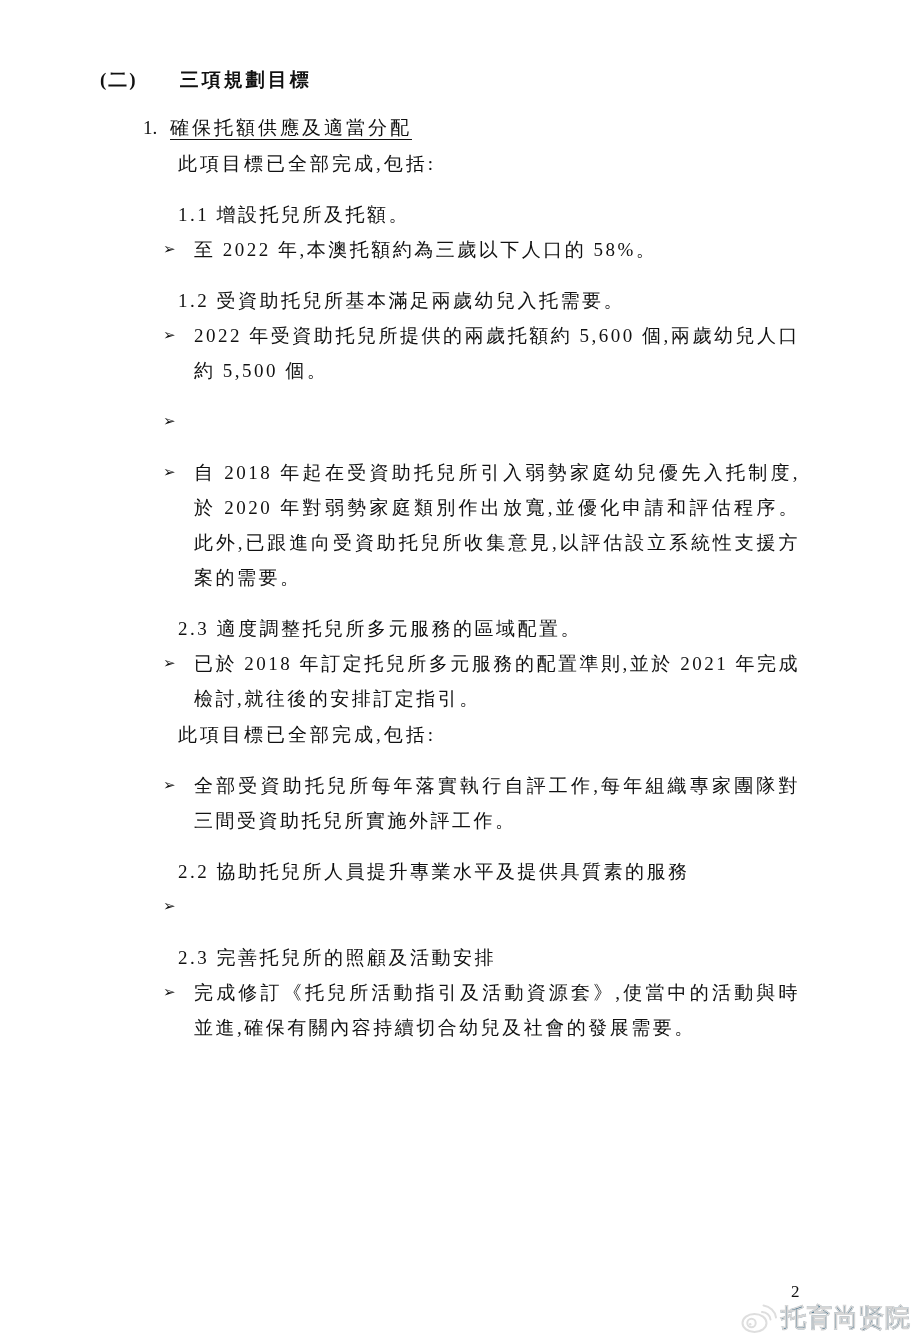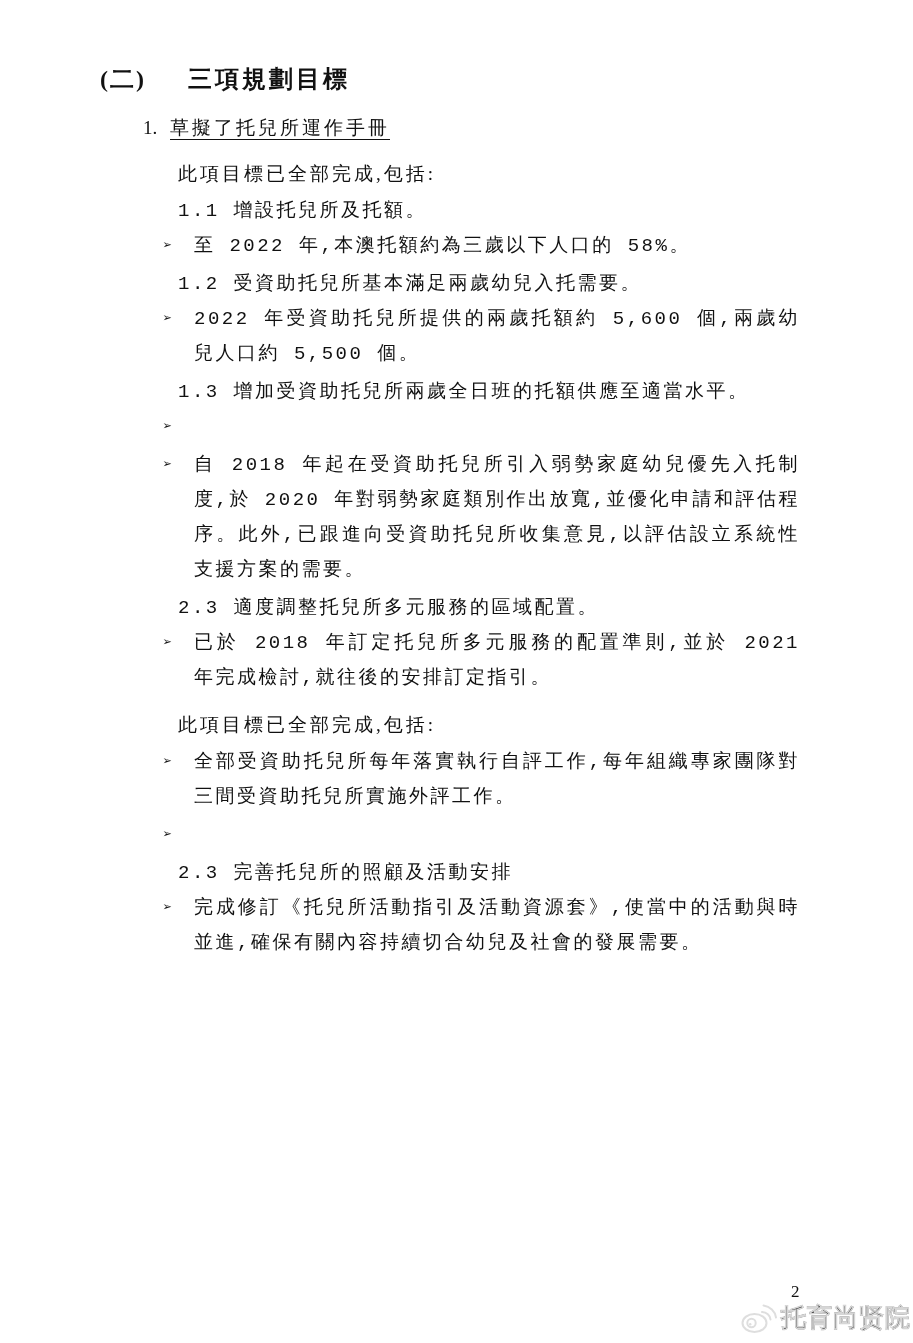--- a/index.html
+++ b/index.html
@@ -16,35 +16,35 @@
     background: #ffffff;
   }
   .content {
     padding-top: 62px;
     font-size: 19px;
     line-height: 35px;
   }
   .doc-header {
     margin-left: 100px;
     font-weight: bold;
-    font-size: 24px;
+    font-size: 19px;
     letter-spacing: 2px;
   }
   .hdr-title { margin-left: 42px; letter-spacing: 3px; }
 
   .sec-title-row { margin-top: 13px; margin-left: 143px; }
   .sec-num { display: inline-block; min-width: 27px; letter-spacing: 0; }
   .sec-title {
     text-decoration: underline;
     text-underline-offset: 5px;
     letter-spacing: 3px;
   }
-  .intro { margin: 11px 0 0 178px; letter-spacing: 3px; }
+  .intro { margin: 1px 0 0 178px; letter-spacing: 3px; }
 
-  .item { margin-top: 3px; font-family: Liberation Mono, monospace; }
+  .item { margin-top: 16px; }
   .item-heading { margin-left: 178px; letter-spacing: 2.5px; max-width: 630px; }
   .bullet { display: flex; margin-left: 163px; }
   .arrow {
     flex: 0 0 31px;
     font-size: 15px;
     line-height: 35px;
     letter-spacing: 0;
   }
   .bullet-text {
     width: 606px;
@@ -58,63 +58,62 @@
     font-size: 17px;
     line-height: 22px;
     color: #111111;
   }
   .watermark {
     position: absolute;
     left: 740px; top: 1299px;
     display: flex;
     align-items: center;
     gap: 3px;
-    color: #000000;
+    color: #0c4a6e;
     font-weight: bold;
     font-size: 25px;
     letter-spacing: 1px;
     white-space: nowrap;
     -webkit-text-stroke: 0.6px #d6d6d6;
   }
   .watermark svg { display: block; }
 </style>
 </head>
 <body>
 
 <div class="page">
   <div class="content">
 
     <div class="doc-header">
       <span>(二)</span><span class="hdr-title">三項規劃目標</span>
     </div>
 
     <div class="section">
       <div class="sec-title-row">
-        <span class="sec-num">1.</span><span class="sec-title">草擬了托兒所運作手冊</span>
+        <span class="sec-num">1.</span><span class="sec-title">確保托額供應及適當分配</span>
       </div>
       <div class="intro">此項目標已全部完成,包括:</div>
 
       <div class="item">
         <div class="item-heading">1.1 增設托兒所及托額。</div>
         <div class="bullet">
           <span class="arrow">➢</span>
           <span class="bullet-text">至 2022 年,本澳托額約為三歲以下人口的 58%。</span>
         </div>
       </div>
 
       <div class="item">
         <div class="item-heading">1.2 受資助托兒所基本滿足兩歲幼兒入托需要。</div>
         <div class="bullet">
           <span class="arrow">➢</span>
           <span class="bullet-text">2022 年受資助托兒所提供的兩歲托額約 5,600 個,兩歲幼兒人口約 5,500 個。</span>
         </div>
       </div>
 
       <div class="item">
-        <div class="item-heading">1.3 增加受資助托兒所兩歲全日班的托額供應至適當水平。</div>
         <div class="bullet">
           <span class="arrow">➢</span>
         </div>
       </div>
 
       <div class="item">
         <div class="bullet">
           <span class="arrow">➢</span>
           <span class="bullet-text">自 2018 年起在受資助托兒所引入弱勢家庭幼兒優先入托制度,於 2020 年對弱勢家庭類別作出放寬,並優化申請和評估程序。此外,已跟進向受資助托兒所收集意見,以評估設立系統性支援方案的需要。</span>
         </div>
@@ -133,20 +132,21 @@
       <div class="intro">此項目標已全部完成,包括:</div>
 
       <div class="item">
         <div class="bullet">
           <span class="arrow">➢</span>
           <span class="bullet-text">全部受資助托兒所每年落實執行自評工作,每年組織專家團隊對三間受資助托兒所實施外評工作。</span>
         </div>
       </div>
 
       <div class="item">
+        <div class="item-heading">2.2 協助托兒所人員提升專業水平及提供具質素的服務</div>
         <div class="bullet">
           <span class="arrow">➢</span>
         </div>
       </div>
 
       <div class="item">
         <div class="item-heading">2.3 完善托兒所的照顧及活動安排</div>
         <div class="bullet">
           <span class="arrow">➢</span>
           <span class="bullet-text">完成修訂《托兒所活動指引及活動資源套》,使當中的活動與時並進,確保有關內容持續切合幼兒及社會的發展需要。</span>

